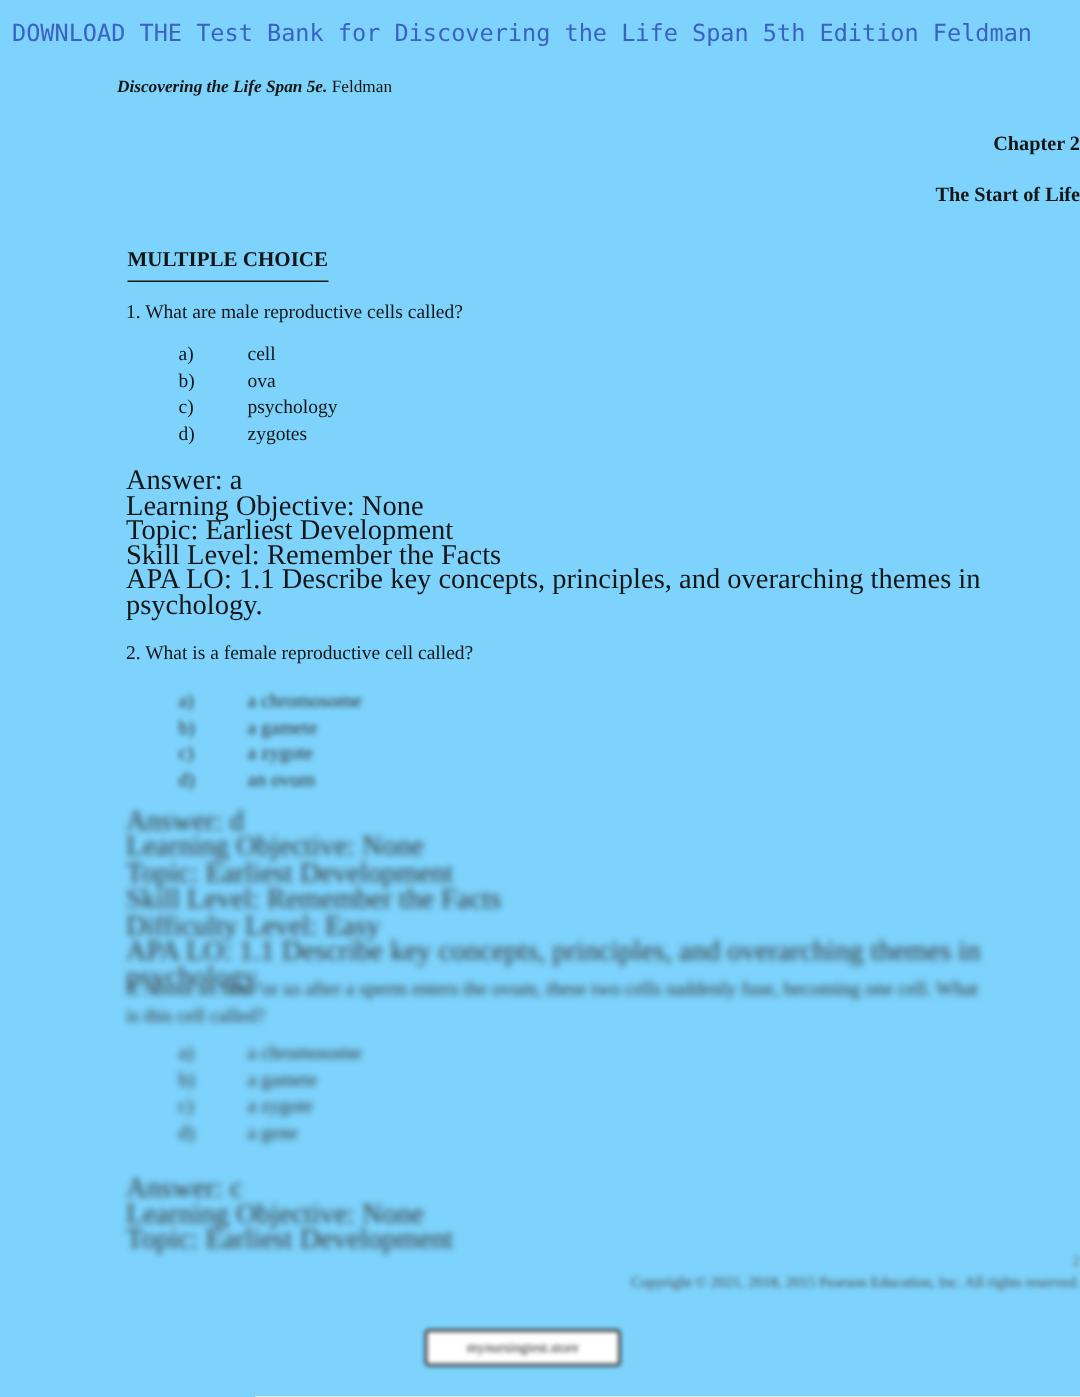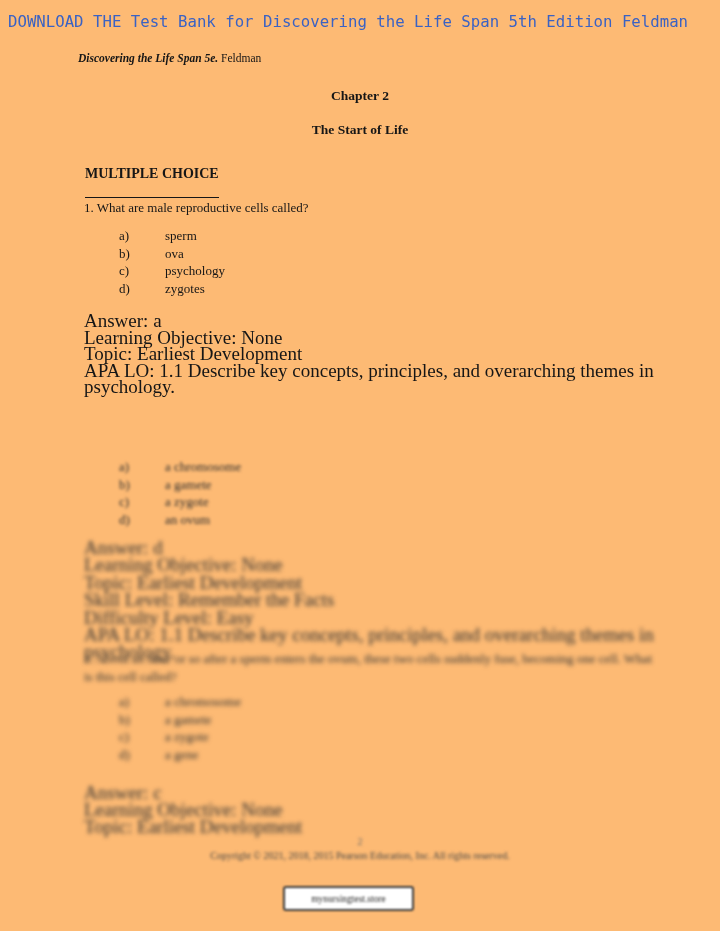--- a/index.html
+++ b/index.html
@@ -1,31 +1,31 @@
 <!DOCTYPE html>
 <html><head>
 <meta charset="utf-8">
 <style>
   html,body { margin:0; padding:0; background:#ffffff; }
   .page {
     position:relative; width:720px; height:931px; overflow:hidden;
-    background:#fdba74; font-family:"Liberation Serif", serif; color:#161616;
+    background:#7dd3fc; font-family:"Liberation Serif", serif; color:#161616;
   }
   .banner {
     position:absolute; left:8px; top:12px; white-space:nowrap;
     font-family:"DejaVu Sans Mono","Liberation Mono",monospace;
     font-size:15.7px; line-height:19px; color:#3a62c4; text-decoration:none;
   }
   .doc-header { position:absolute; left:78px; top:51px; font-size:11.5px; line-height:14px; }
   .doc-header .book-title { font-style:italic; font-weight:bold;margin-top:28px; }
-  .centered { position:absolute; left:0; width:720px; text-align:center; }
+  .centered { position:absolute; left:0; width:720px; text-align:right; }
   .chapter-label { top:88px; font-weight:bold; font-size:13.5px; }
   .chapter-title { top:122px; font-weight:bold; font-size:13.5px; }
   .section-heading { position:absolute; left:85px; top:166px; font-weight:bold; font-size:14px; }
-  .section-heading span { border-bottom:1.8px solid #161616; padding-bottom:16px; }
+  .section-heading span { border-bottom:1.8px solid #161616; padding-bottom:6px; }
   .qtext { position:absolute; left:84px; font-size:13px; line-height:17.5px; width:578px; }
   .q1 { top:199px; }
   .q2 { top:426px; }
   .q3 { top:650px; }
   .options { position:absolute; left:119px; font-size:13px; line-height:17.5px; }
   .opts1 { top:227px; }
   .opts2 { top:458px; }
   .opts3 { top:693px; }
   .opt-row { display:flex; }
   .opt-letter { width:46px; }
@@ -58,42 +58,44 @@
 
   <div class="centered chapter-label">Chapter 2</div>
   <div class="centered chapter-title">The Start of Life</div>
 
   <div class="section-heading"><span>MULTIPLE CHOICE</span></div>
 
   <div class="qtext q1">1. What are male reproductive cells called?</div>
   <div class="options opts1">
     <div class="opt-row">
       <span class="opt-letter">a)</span>
-      <span>sperm</span>
+      <span>cell</span>
     </div>
     <div class="opt-row">
       <span class="opt-letter">b)</span>
       <span>ova</span>
     </div>
     <div class="opt-row">
       <span class="opt-letter">c)</span>
       <span>psychology</span>
     </div>
     <div class="opt-row">
       <span class="opt-letter">d)</span>
       <span>zygotes</span>
     </div>
   </div>
   <div class="meta meta1">
     <div>Answer: a</div>
     <div>Learning Objective: None</div>
     <div>Topic: Earliest Development</div>
+    <div>Skill Level: Remember the Facts</div>
     <div>APA LO: 1.1 Describe key concepts, principles, and overarching themes in psychology.</div>
   </div>
 
+  <div class="qtext q2">2. What is a female reproductive cell called?</div>
   <div class="options opts2 blur-light">
     <div class="opt-row">
       <span class="opt-letter">a)</span>
       <span>a chromosome</span>
     </div>
     <div class="opt-row">
       <span class="opt-letter">b)</span>
       <span>a gamete</span>
     </div>
     <div class="opt-row">

